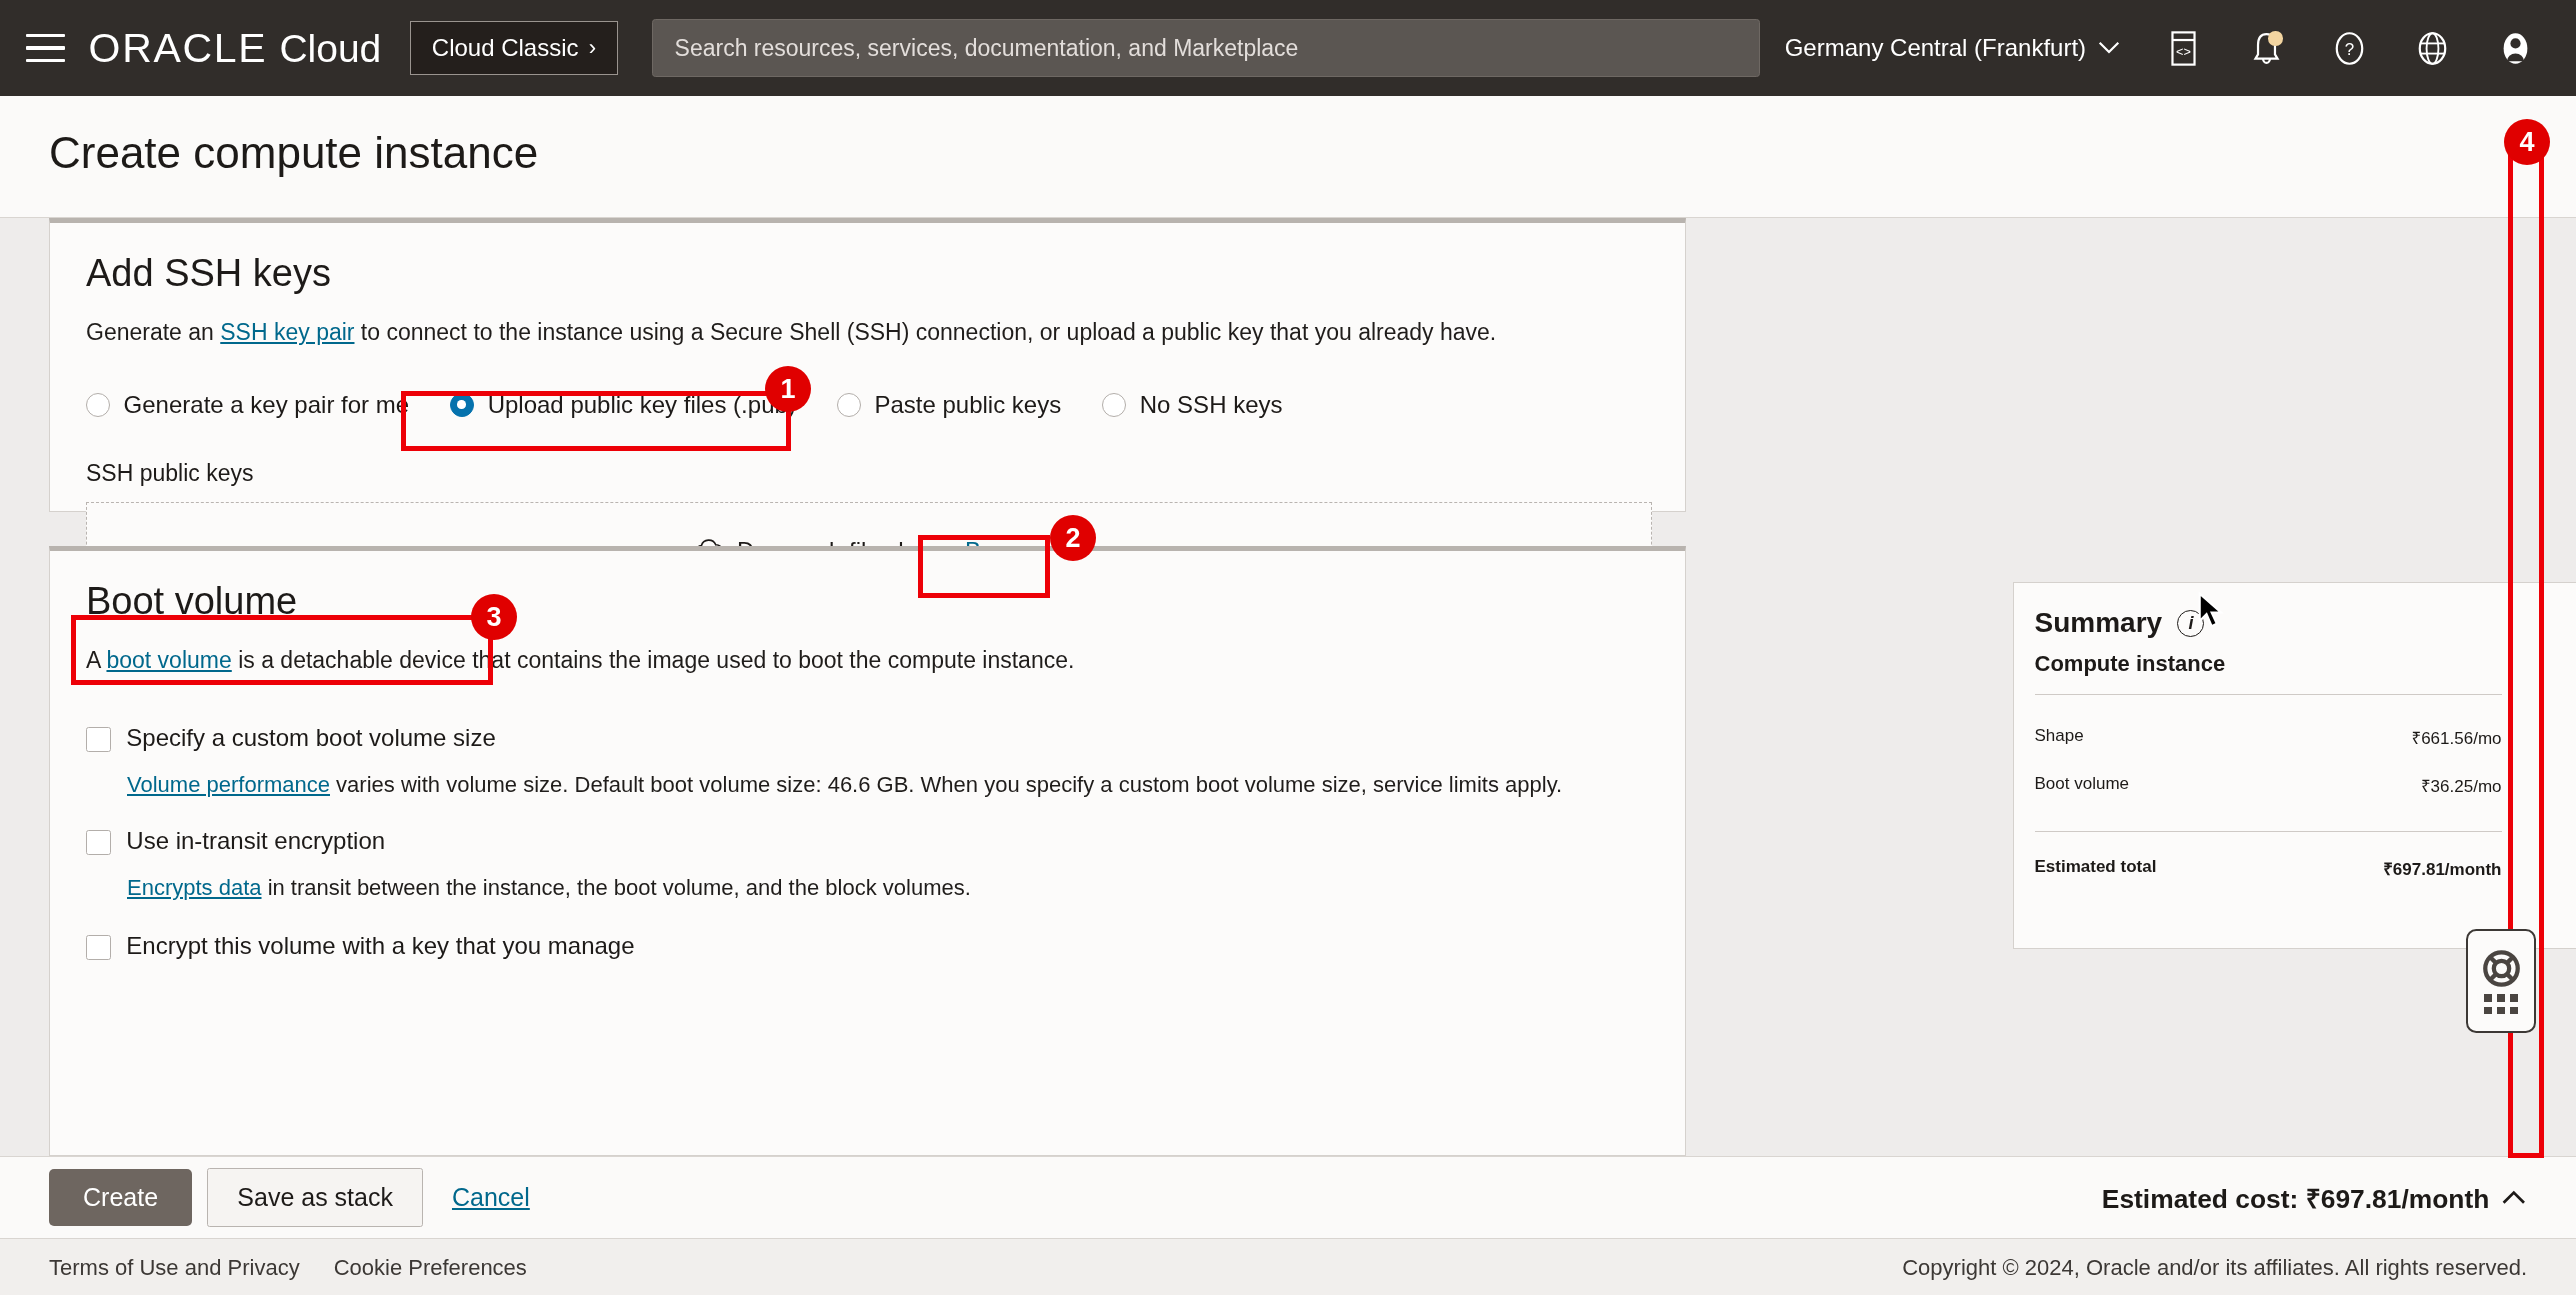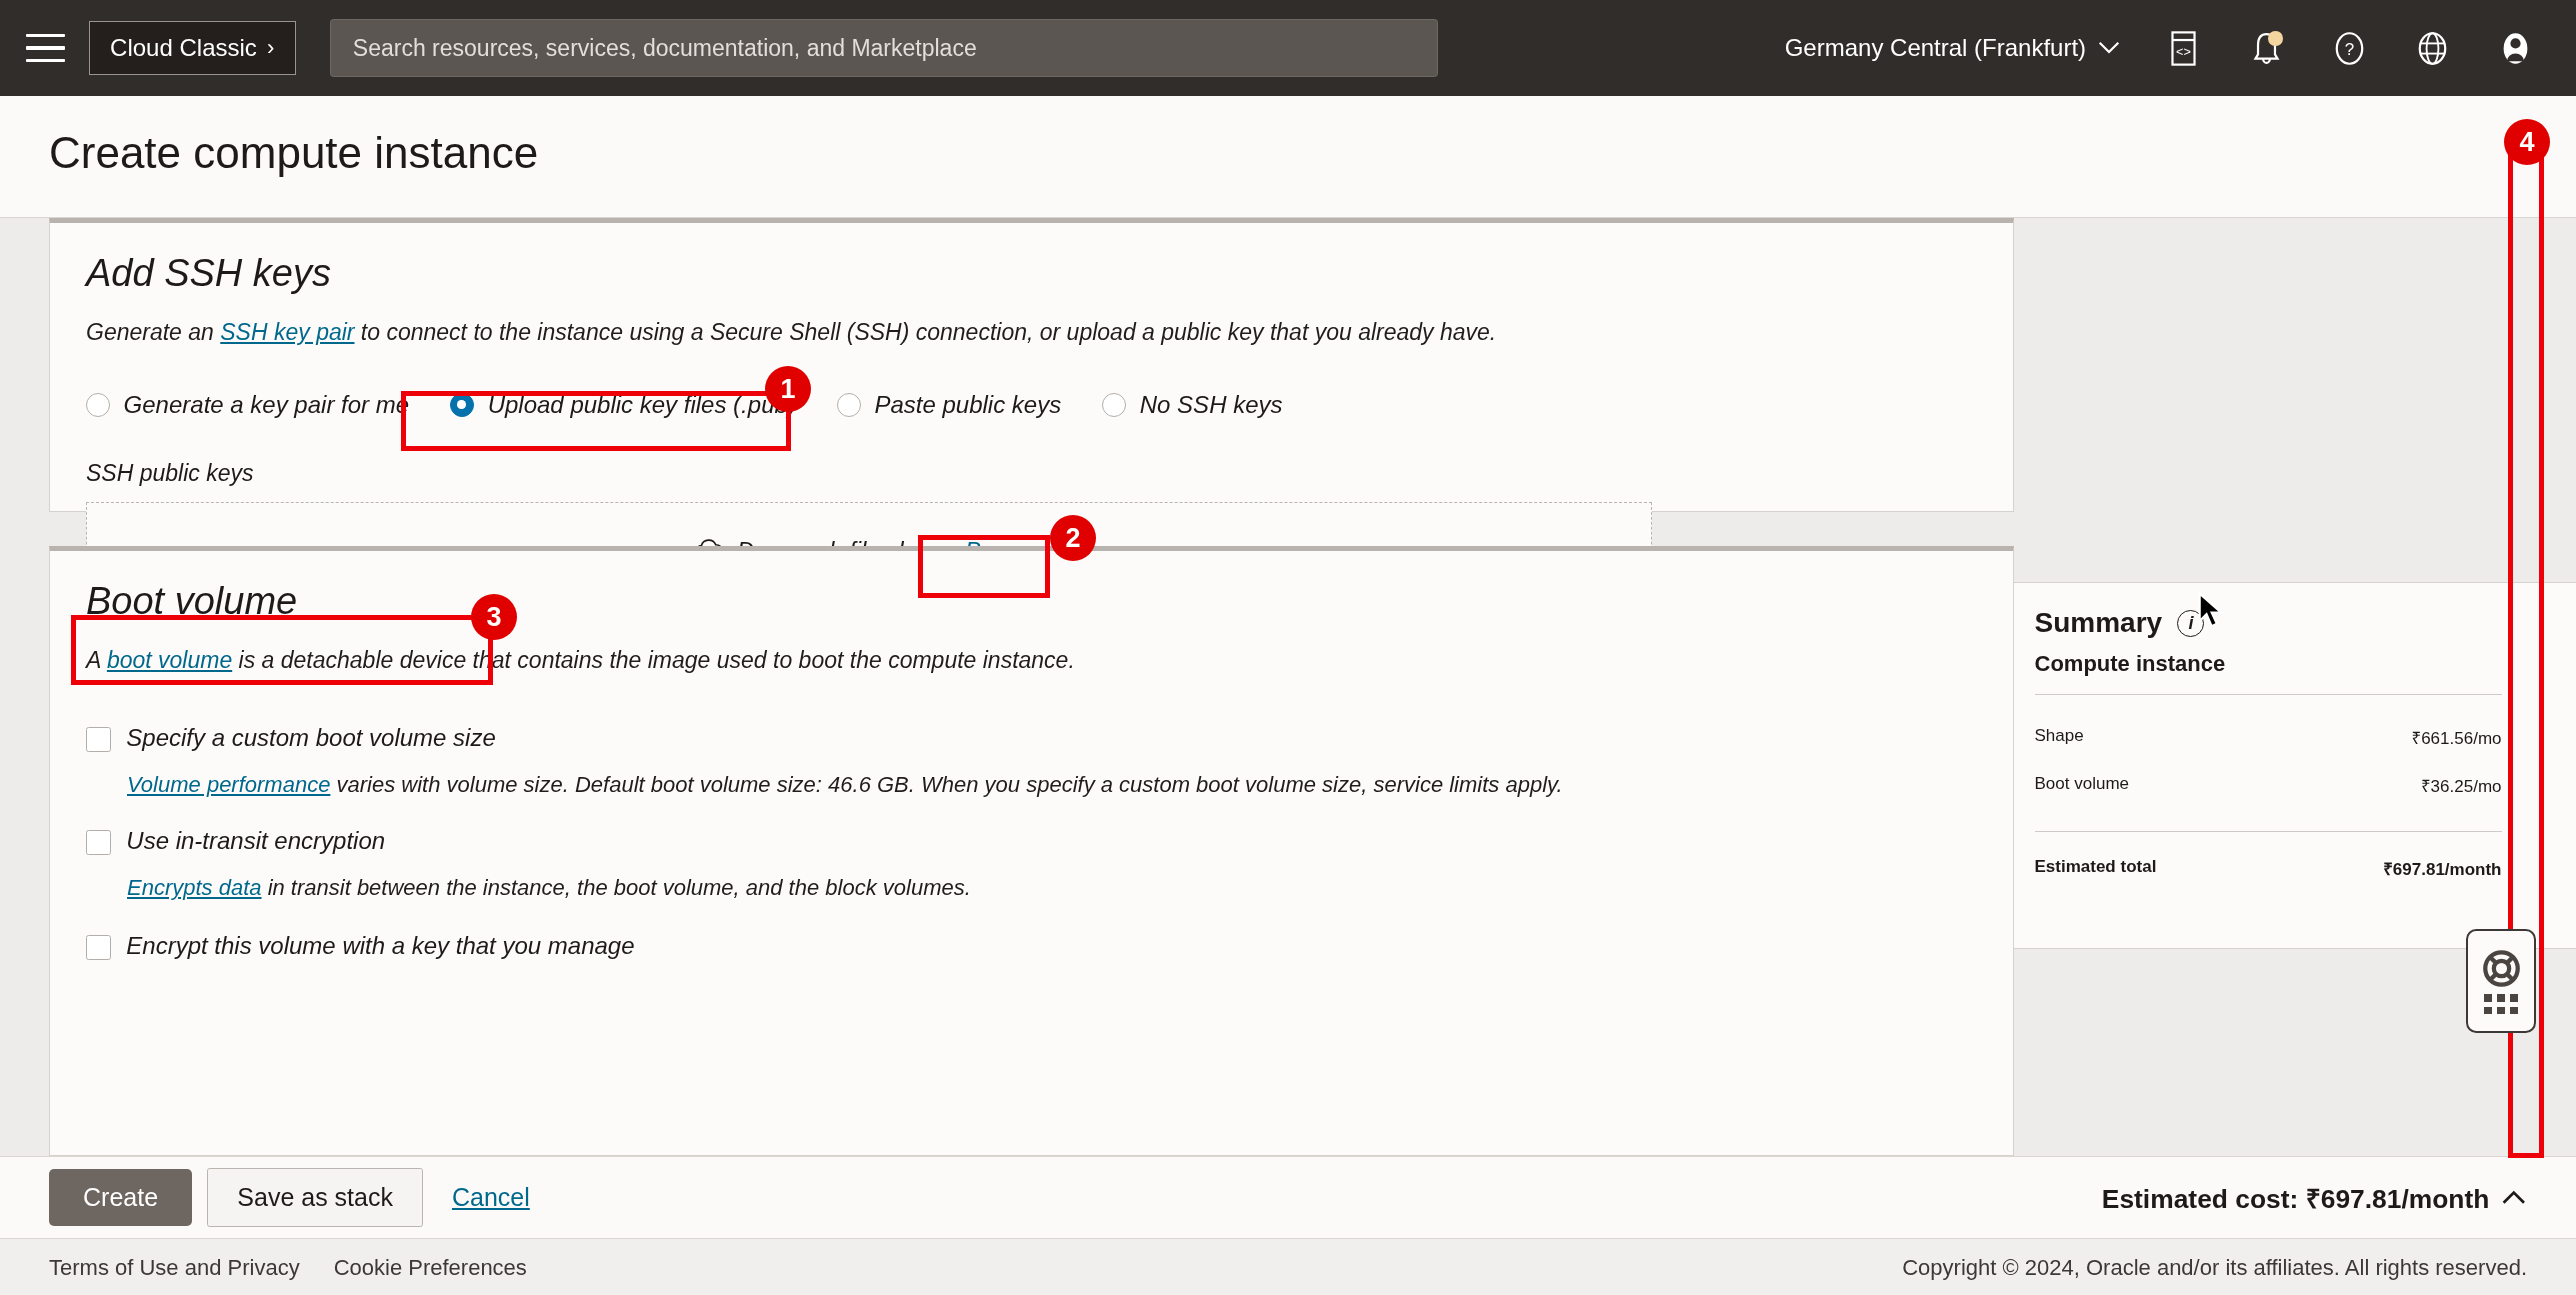--- a/index.html
+++ b/index.html
@@ -52,22 +52,22 @@
   }
   .page-title { position: absolute; left: 49px; top: 32px; font-size: 44px;
     color: #1d1a18; font-weight: 400; }
 
   
   .main {
     position: absolute; top: 218px; left: 0; width: 2576px; height: 938px;
     background: #eeeceb; overflow: hidden;
   }
   .card {
-    position: absolute; left: 49px; width: 1965px;
-    background: #fcfbfa; border: 0.9px solid #d5d1cd; border-top: 5.1px solid #b8b3ae; font-style: italic;
+    position: absolute; left: 49px; width: 1637px;
+    background: #fcfbfa; border: 0.9px solid #d5d1cd; border-top: 5.1px solid #b8b3ae;
   }
   #card-ssh { top: 0px; height: 294px; }
   #card-boot { top: 328px; height: 610px; }
 
   .card-h { position: absolute; left: 36px; font-size: 38px; color: #1d1a18; }
   .card-p { position: absolute; left: 36px; font-size: 23px; color: #201d1b; }
   a.lnk { color: #00688c; text-decoration: underline; cursor: pointer; }
 
   
   .radio-row { position: absolute; left: 36px; display: flex; align-items: center; }
@@ -164,20 +164,24 @@
 </head>
 <body>
 
 <div id="root">
 
   <div class="topnav">
     <div class="hamburger">
       <span></span>
         <span></span>
         <span></span>
+    </div>
+    <div class="oracle-logo">
+      <div class="oracle-word">ORACLE</div>
+      <div class="cloud-word">Cloud</div>
     </div>
     <div class="cloud-classic">
       <span>Cloud Classic</span>
       <span class="cc-chev">›</span>
     </div>
     <div class="searchbox">
       <span class="ph">Search resources, services, documentation, and Marketplace</span>
     </div>
     <div class="nav-right">
       <div class="region-sel">

